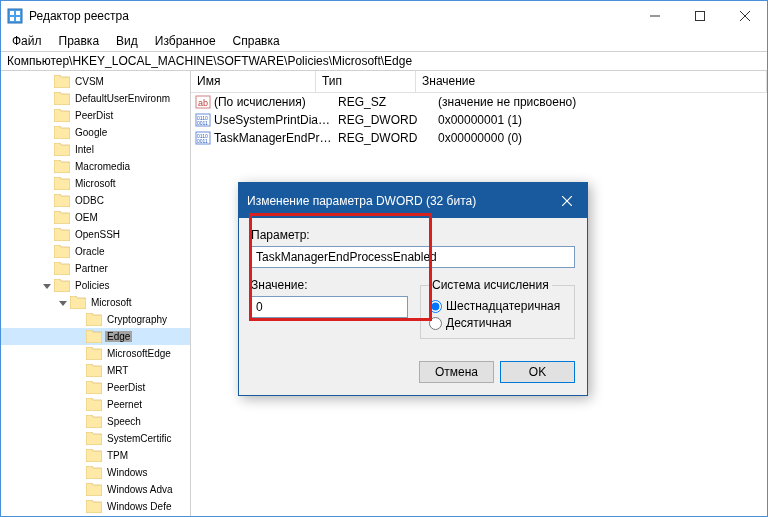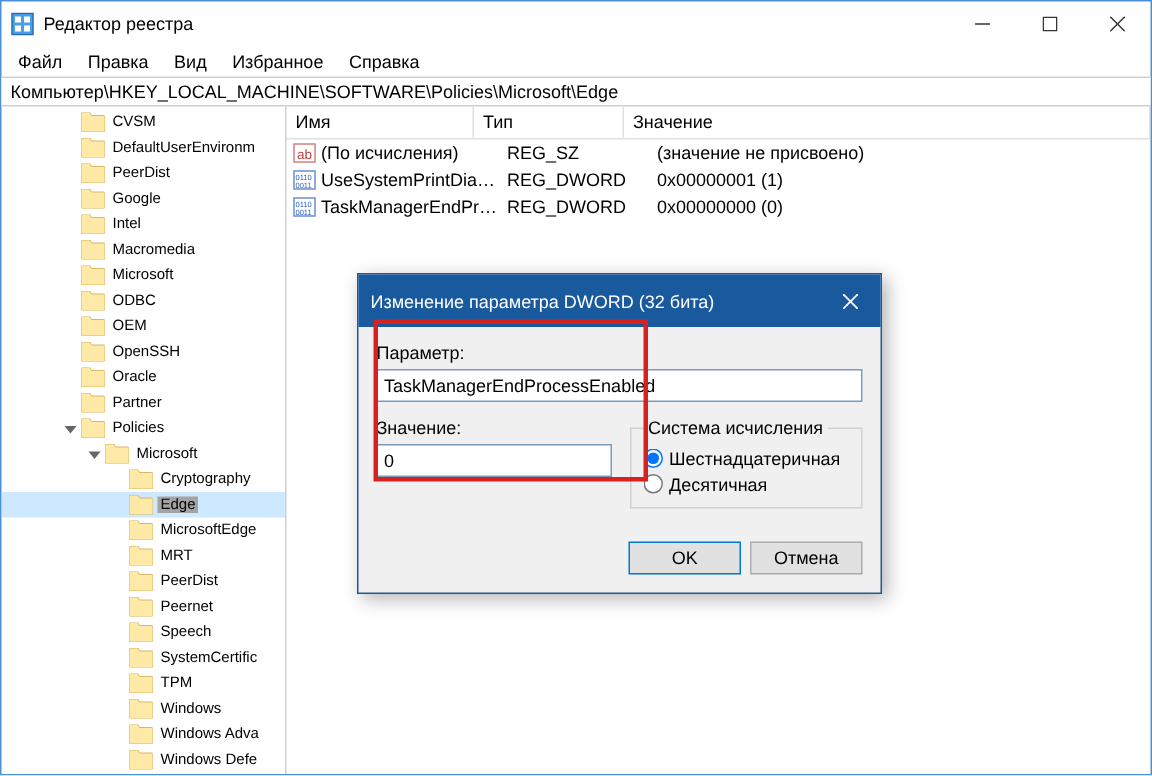--- a/index.html
+++ b/index.html
@@ -48,21 +48,21 @@
 .dlg-title .t { flex: 1; font-size: 12px; }
 .dlg-close { width: 40px; height: 30px; display: flex; align-items: center; justify-content: center; margin-right: -8px; }
 .dlg-body { padding: 10px 12px 12px 12px; position: relative; }
 .dlg-row { margin-bottom: 4px; }
 .dlg-input { width: 100%; border: 1px solid #7a9ac0; padding: 3px 4px; font-size: 12px; background: #fff; font-family: inherit; }
 .dlg-flex { display: flex; gap: 12px; margin-top: 10px; }
 .dlg-left { flex: 1; }
 .dlg-left input { width: 100%; border: 1px solid #7a9ac0; padding: 3px 4px; font-size: 12px; font-family: inherit; }
 .fieldset { border: 1px solid #d0d0d0; padding: 4px 8px 8px 8px; width: 155px; }
 .fieldset legend { font-size: 12px; padding: 0 3px; }
-.radio-row { display: flex; align-items: flex-start; gap: 4px; margin-top: 3px; font-size: 12px; }
+.radio-row { display: flex; align-items: center; gap: 4px; margin-top: 3px; font-size: 12px; }
 .radio-row input { margin: 0; }
 .dlg-btns { display: flex; justify-content: flex-end; gap: 6px; margin-top: 22px; }
 .dlg-btn { min-width: 75px; height: 22px; border: 1px solid #adadad; background: #e1e1e1; font-size: 12px; font-family: inherit; }
 .dlg-btn.primary { border: 1px solid #0078d7; }
 
 .redbox { position: absolute; border: 3px solid #d8201f; pointer-events: none; }
 .rb1 { left: 249px; top: 213px; width: 183px; height: 108px; }
 </style>
 </head>
 <body>
@@ -370,19 +370,19 @@
           <input type="radio" name="radix" checked="" style="">
           <span>Шестнадцатеричная</span>
         </label>
         <label class="radio-row">
           <input type="radio" name="radix" style="">
           <span>Десятичная</span>
         </label>
       </fieldset>
     </div>
     <div class="dlg-btns">
+      <button class="dlg-btn">Отмена</button>
       <button class="dlg-btn primary">OK</button>
-      <button class="dlg-btn">Отмена</button>
     </div>
   </div>
 </div>
 
 <div class="redbox rb1"></div>
 
 </body></html>

